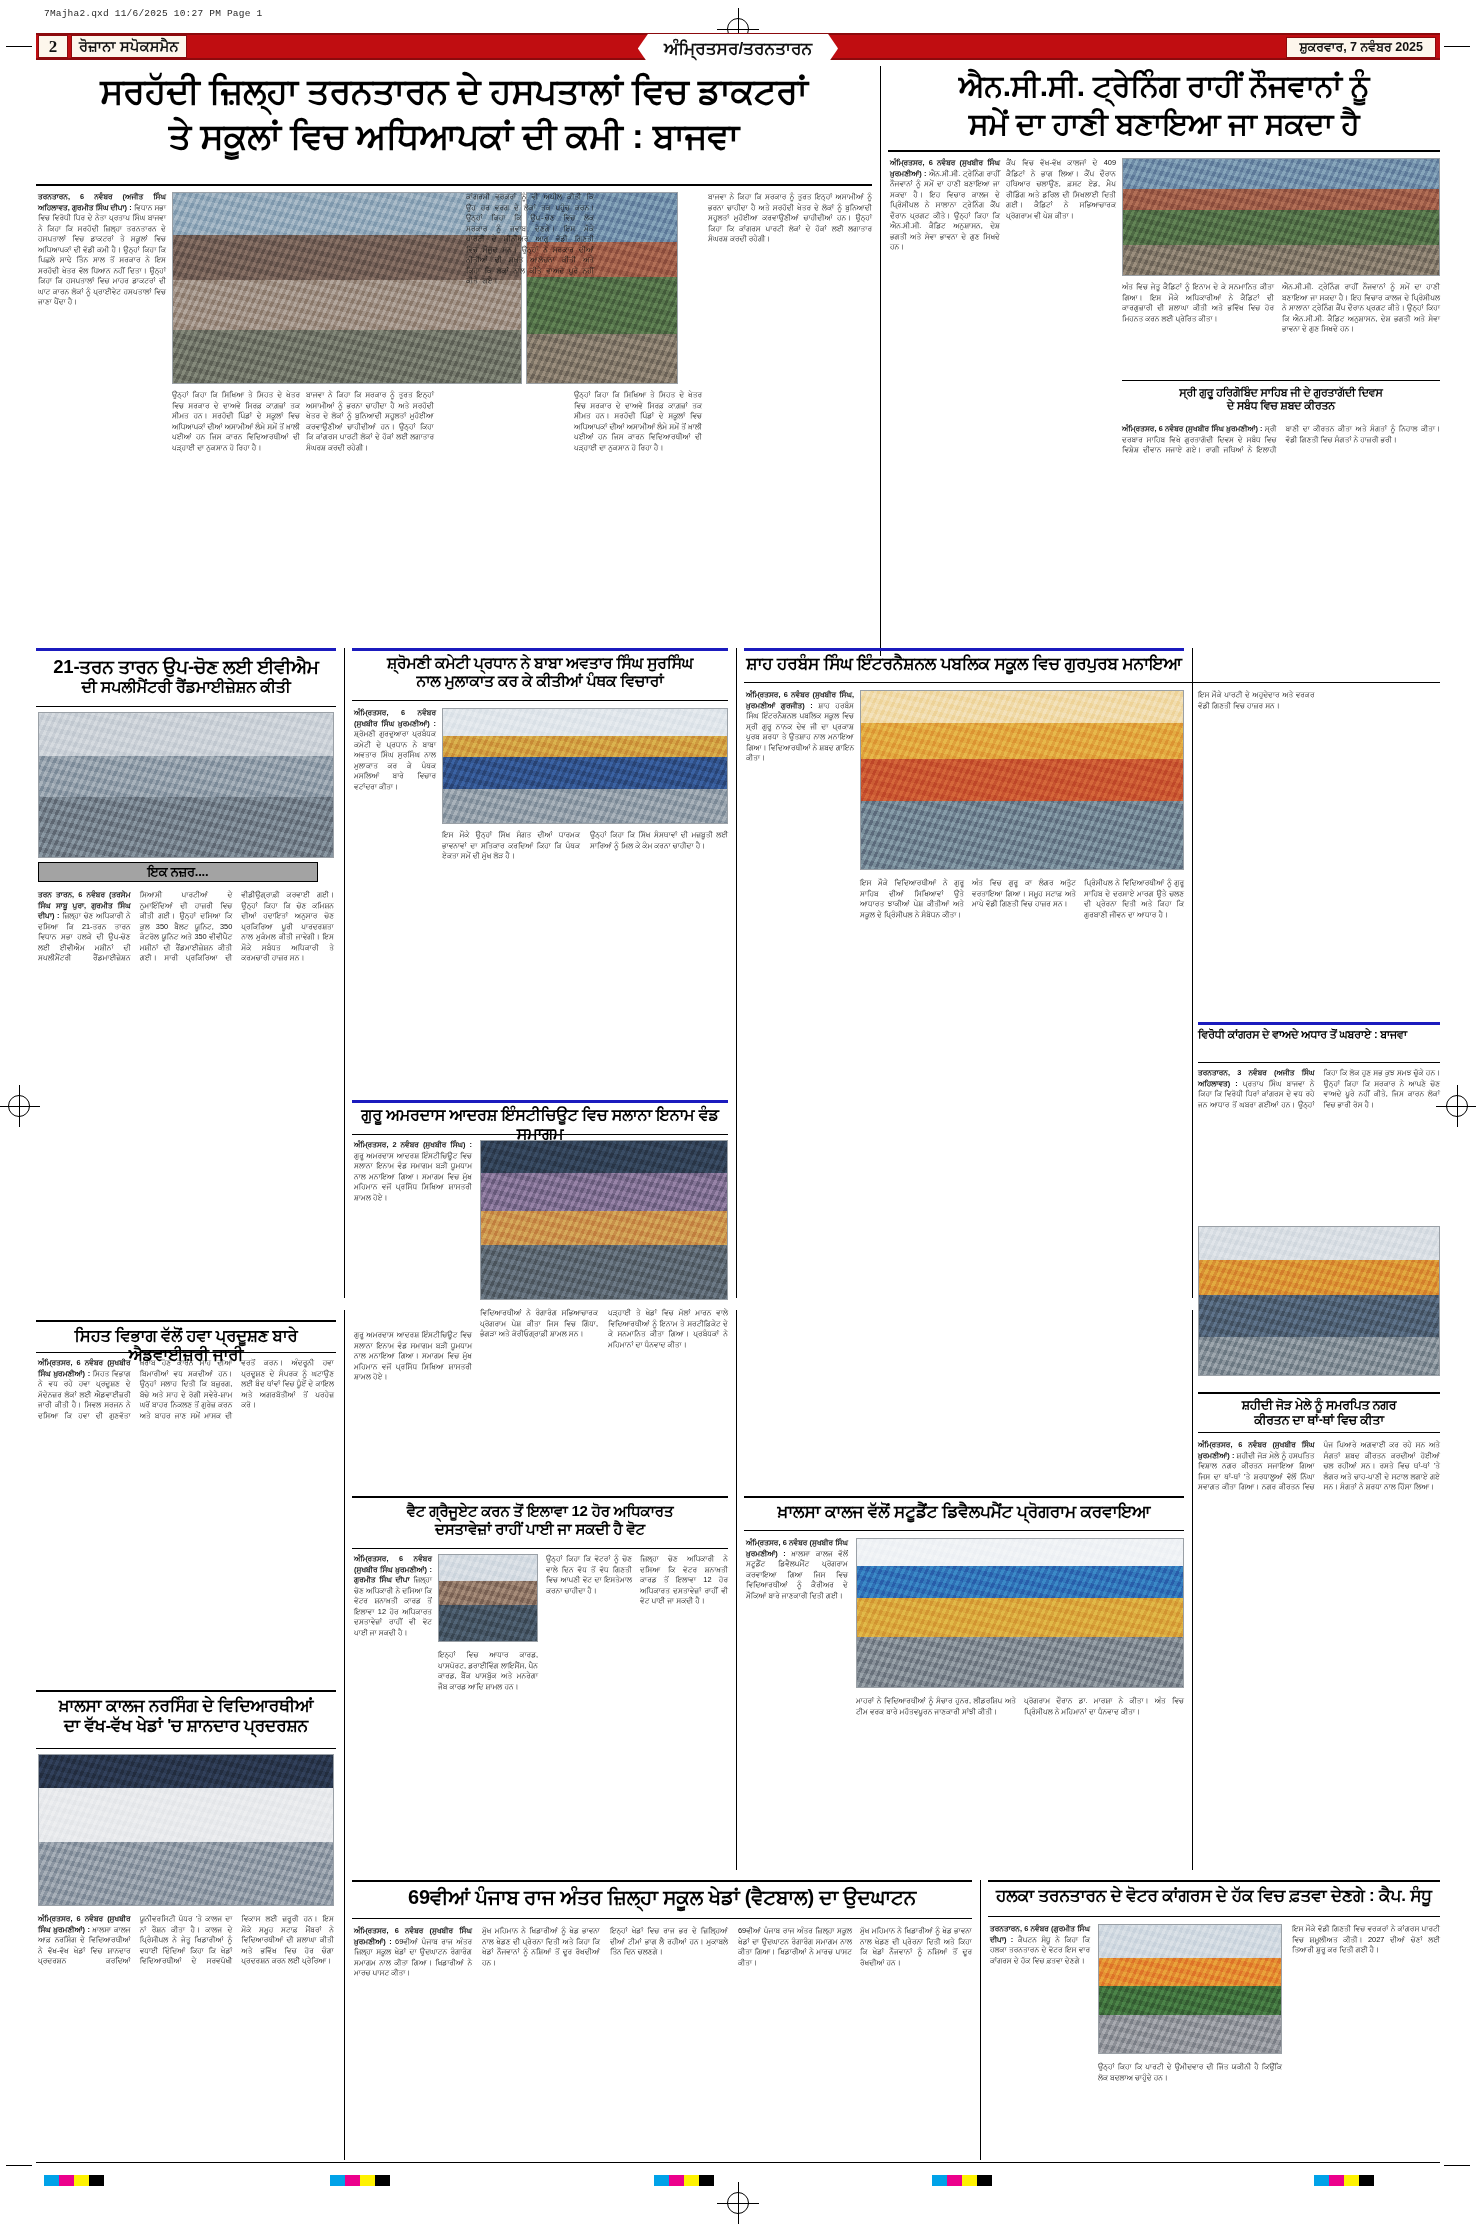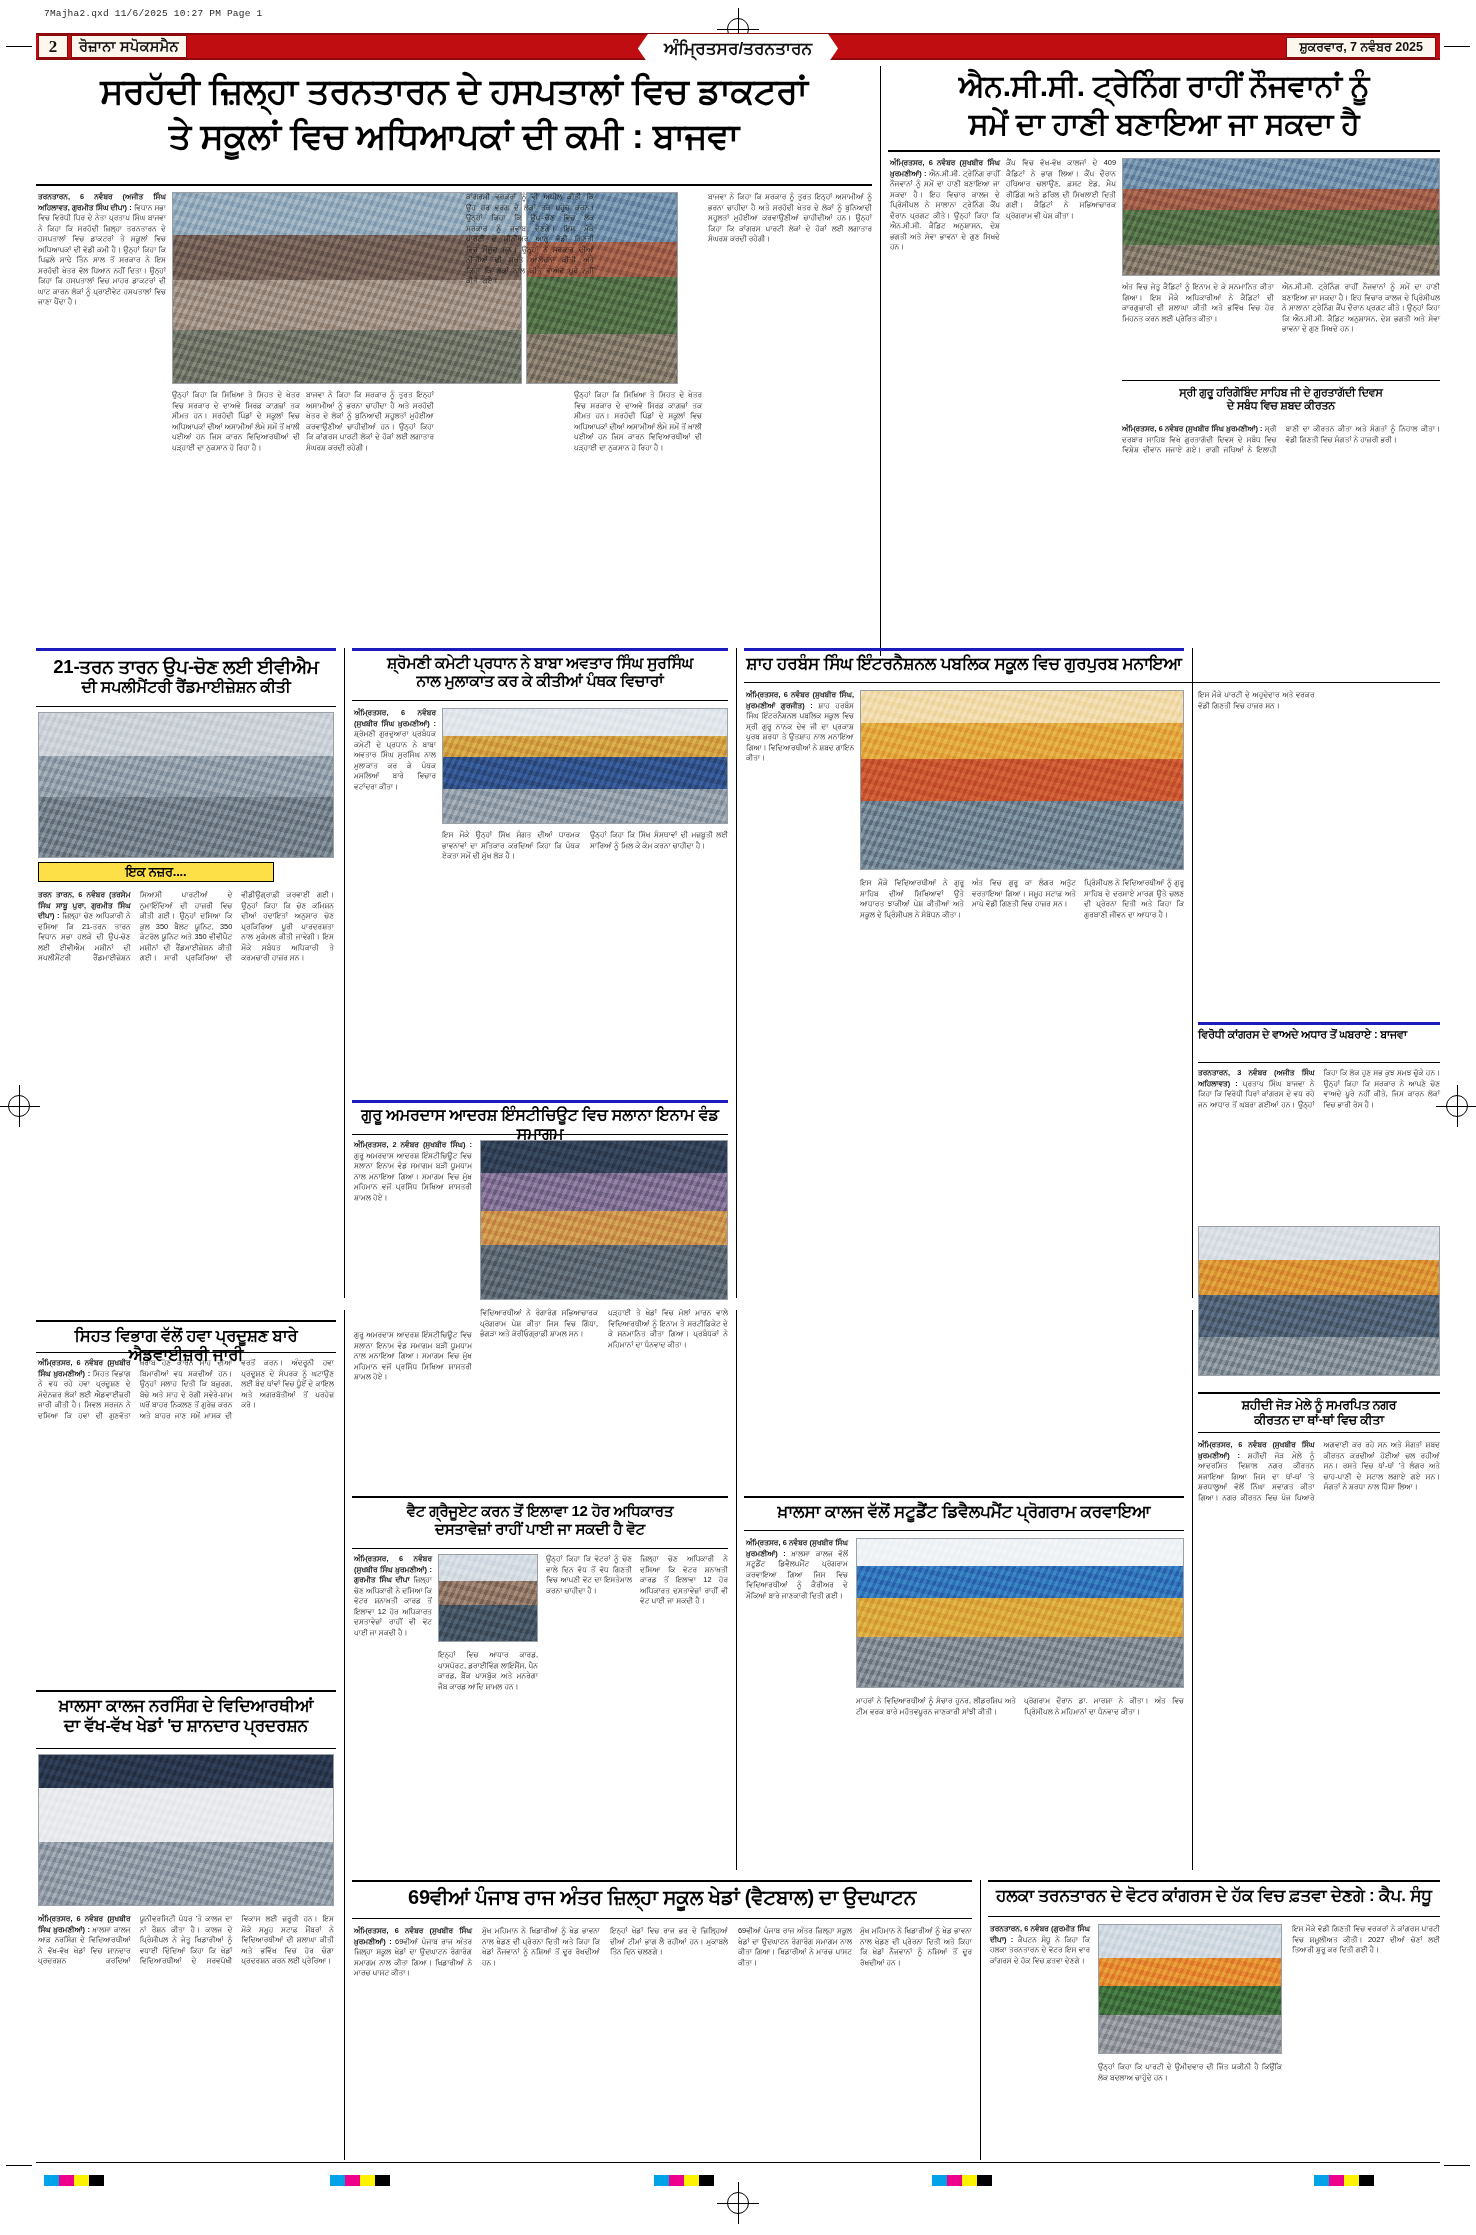--- a/index.html
+++ b/index.html
@@ -208,21 +208,21 @@
 
   <div class="hrule" style="left:36px; top:648px; width:300px; height:3px; background:#1b1bbe;"></div>
   <div style="position:absolute; left:38px; top:656px; width:296px;">
     <div class="hl hl-sec" style="font-size:18.5px;">21-ਤਰਨ ਤਾਰਨ ਉਪ-ਚੋਣ ਲਈ ਈਵੀਐਮ</div>
     <div class="hl hl-sec" style="font-size:16px;">ਦੀ ਸਪਲੀਮੈਂਟਰੀ ਰੈਂਡਮਾਈਜ਼ੇਸ਼ਨ ਕੀਤੀ</div>
   </div>
   <div class="hrule" style="left:36px; top:706px; width:300px;"></div>
 
   <div class="photo ph-office" style="position:absolute; left:38px; top:712px; width:296px; height:146px;"></div>
 
-  <div class="frame" style="left:38px; top:862px; width:236px; height:20px; background:#fde047; display:flex; align-items:center; justify-content:center;">
+  <div class="frame" style="left:38px; top:862px; width:280px; height:20px; background:#a3a3a3; display:flex; align-items:center; justify-content:center;">
     <span class="hl" style="font-size:13px;">ਇਕ ਨਜ਼ਰ....</span>
   </div>
 
   <div class="body-col" style="position:absolute; left:38px; top:890px; width:296px; height:212px; column-count:3;">
     <span class="dateline">ਤਰਨ ਤਾਰਨ, 6 ਨਵੰਬਰ (ਤਰਸੇਮ ਸਿੰਘ ਸਾਬੂ ਪੁਰਾ, ਗੁਰਮੀਤ ਸਿੰਘ ਦੀਪਾ) :</span>
     <span>ਜ਼ਿਲ੍ਹਾ ਚੋਣ ਅਧਿਕਾਰੀ ਨੇ ਦਸਿਆ ਕਿ 21-ਤਰਨ ਤਾਰਨ ਵਿਧਾਨ ਸਭਾ ਹਲਕੇ ਦੀ ਉਪ-ਚੋਣ ਲਈ ਈਵੀਐਮ ਮਸ਼ੀਨਾਂ ਦੀ ਸਪਲੀਮੈਂਟਰੀ ਰੈਂਡਮਾਈਜ਼ੇਸ਼ਨ ਸਿਆਸੀ ਪਾਰਟੀਆਂ ਦੇ ਨੁਮਾਇੰਦਿਆਂ ਦੀ ਹਾਜ਼ਰੀ ਵਿਚ ਕੀਤੀ ਗਈ।</span>
     <span>ਉਨ੍ਹਾਂ ਦਸਿਆ ਕਿ ਕੁਲ 350 ਬੈਲਟ ਯੂਨਿਟ, 350 ਕੰਟਰੋਲ ਯੂਨਿਟ ਅਤੇ 350 ਵੀਵੀਪੈਟ ਮਸ਼ੀਨਾਂ ਦੀ ਰੈਂਡਮਾਈਜ਼ੇਸ਼ਨ ਕੀਤੀ ਗਈ। ਸਾਰੀ ਪ੍ਰਕਿਰਿਆ ਦੀ ਵੀਡੀਉਗ੍ਰਾਫ਼ੀ ਕਰਵਾਈ ਗਈ।</span>
     <span>ਉਨ੍ਹਾਂ ਕਿਹਾ ਕਿ ਚੋਣ ਕਮਿਸ਼ਨ ਦੀਆਂ ਹਦਾਇਤਾਂ ਅਨੁਸਾਰ ਚੋਣ ਪ੍ਰਕਿਰਿਆ ਪੂਰੀ ਪਾਰਦਰਸ਼ਤਾ ਨਾਲ ਮੁਕੰਮਲ ਕੀਤੀ ਜਾਵੇਗੀ। ਇਸ ਮੌਕੇ ਸਬੰਧਤ ਅਧਿਕਾਰੀ ਤੇ ਕਰਮਚਾਰੀ ਹਾਜ਼ਰ ਸਨ।</span>
   </div>
 
@@ -365,21 +365,21 @@
 
   <div class="hrule" style="left:1198px; top:1392px; width:242px; height:2px;"></div>
   <div style="position:absolute; left:1198px; top:1398px; width:242px;">
     <div class="hl" style="font-size:12.5px; text-align:center;">ਸ਼ਹੀਦੀ ਜੋੜ ਮੇਲੇ ਨੂੰ ਸਮਰਪਿਤ ਨਗਰ</div>
     <div class="hl" style="font-size:12.5px; text-align:center;">ਕੀਰਤਨ ਦਾ ਥਾਂ-ਥਾਂ ਵਿਚ ਕੀਤਾ</div>
   </div>
   <div class="hrule" style="left:1198px; top:1432px; width:242px;"></div>
 
   <div class="body-col" style="position:absolute; left:1198px; top:1440px; width:242px; height:340px; column-count:2;">
     <span class="dateline">ਅੰਮ੍ਰਿਤਸਰ, 6 ਨਵੰਬਰ (ਸੁਖਬੀਰ ਸਿੰਘ ਖ਼ੁਰਮਣੀਆਂ) :</span>
-    <span>ਸ਼ਹੀਦੀ ਜੋੜ ਮੇਲੇ ਨੂੰ ਆਦਰਸਿਤ ਵਿਸ਼ਾਲ ਨਗਰ ਕੀਰਤਨ ਸਜਾਇਆ ਗਿਆ ਜਿਸ ਦਾ ਥਾਂ-ਥਾਂ 'ਤੇ ਸ਼ਰਧਾਲੂਆਂ ਵੱਲੋਂ ਨਿੱਘਾ ਸਵਾਗਤ ਕੀਤਾ ਗਿਆ।</span>
+    <span>ਸ਼ਹੀਦੀ ਜੋੜ ਮੇਲੇ ਨੂੰ ਹਸਪਤਿਤ ਵਿਸ਼ਾਲ ਨਗਰ ਕੀਰਤਨ ਸਜਾਇਆ ਗਿਆ ਜਿਸ ਦਾ ਥਾਂ-ਥਾਂ 'ਤੇ ਸ਼ਰਧਾਲੂਆਂ ਵੱਲੋਂ ਨਿੱਘਾ ਸਵਾਗਤ ਕੀਤਾ ਗਿਆ।</span>
     <span>ਨਗਰ ਕੀਰਤਨ ਵਿਚ ਪੰਜ ਪਿਆਰੇ ਅਗਵਾਈ ਕਰ ਰਹੇ ਸਨ ਅਤੇ ਸੰਗਤਾਂ ਸ਼ਬਦ ਕੀਰਤਨ ਕਰਦੀਆਂ ਹੋਈਆਂ ਚਲ ਰਹੀਆਂ ਸਨ।</span>
     <span>ਰਸਤੇ ਵਿਚ ਥਾਂ-ਥਾਂ 'ਤੇ ਲੰਗਰ ਅਤੇ ਚਾਹ-ਪਾਣੀ ਦੇ ਸਟਾਲ ਲਗਾਏ ਗਏ ਸਨ। ਸੰਗਤਾਂ ਨੇ ਸ਼ਰਧਾ ਨਾਲ ਹਿੱਸਾ ਲਿਆ।</span>
   </div>
 
   <div class="hrule" style="left:352px; top:1880px; width:620px; height:2px;"></div>
   <div style="position:absolute; left:352px; top:1886px; width:620px;">
     <div class="hl" style="font-size:20px; text-align:center;">69ਵੀਆਂ ਪੰਜਾਬ ਰਾਜ ਅੰਤਰ ਜ਼ਿਲ੍ਹਾ ਸਕੂਲ ਖੇਡਾਂ (ਵੈਟਬਾਲ) ਦਾ ਉਦਘਾਟਨ</div>
   </div>
   <div class="hrule" style="left:352px; top:1918px; width:620px;"></div>
 

